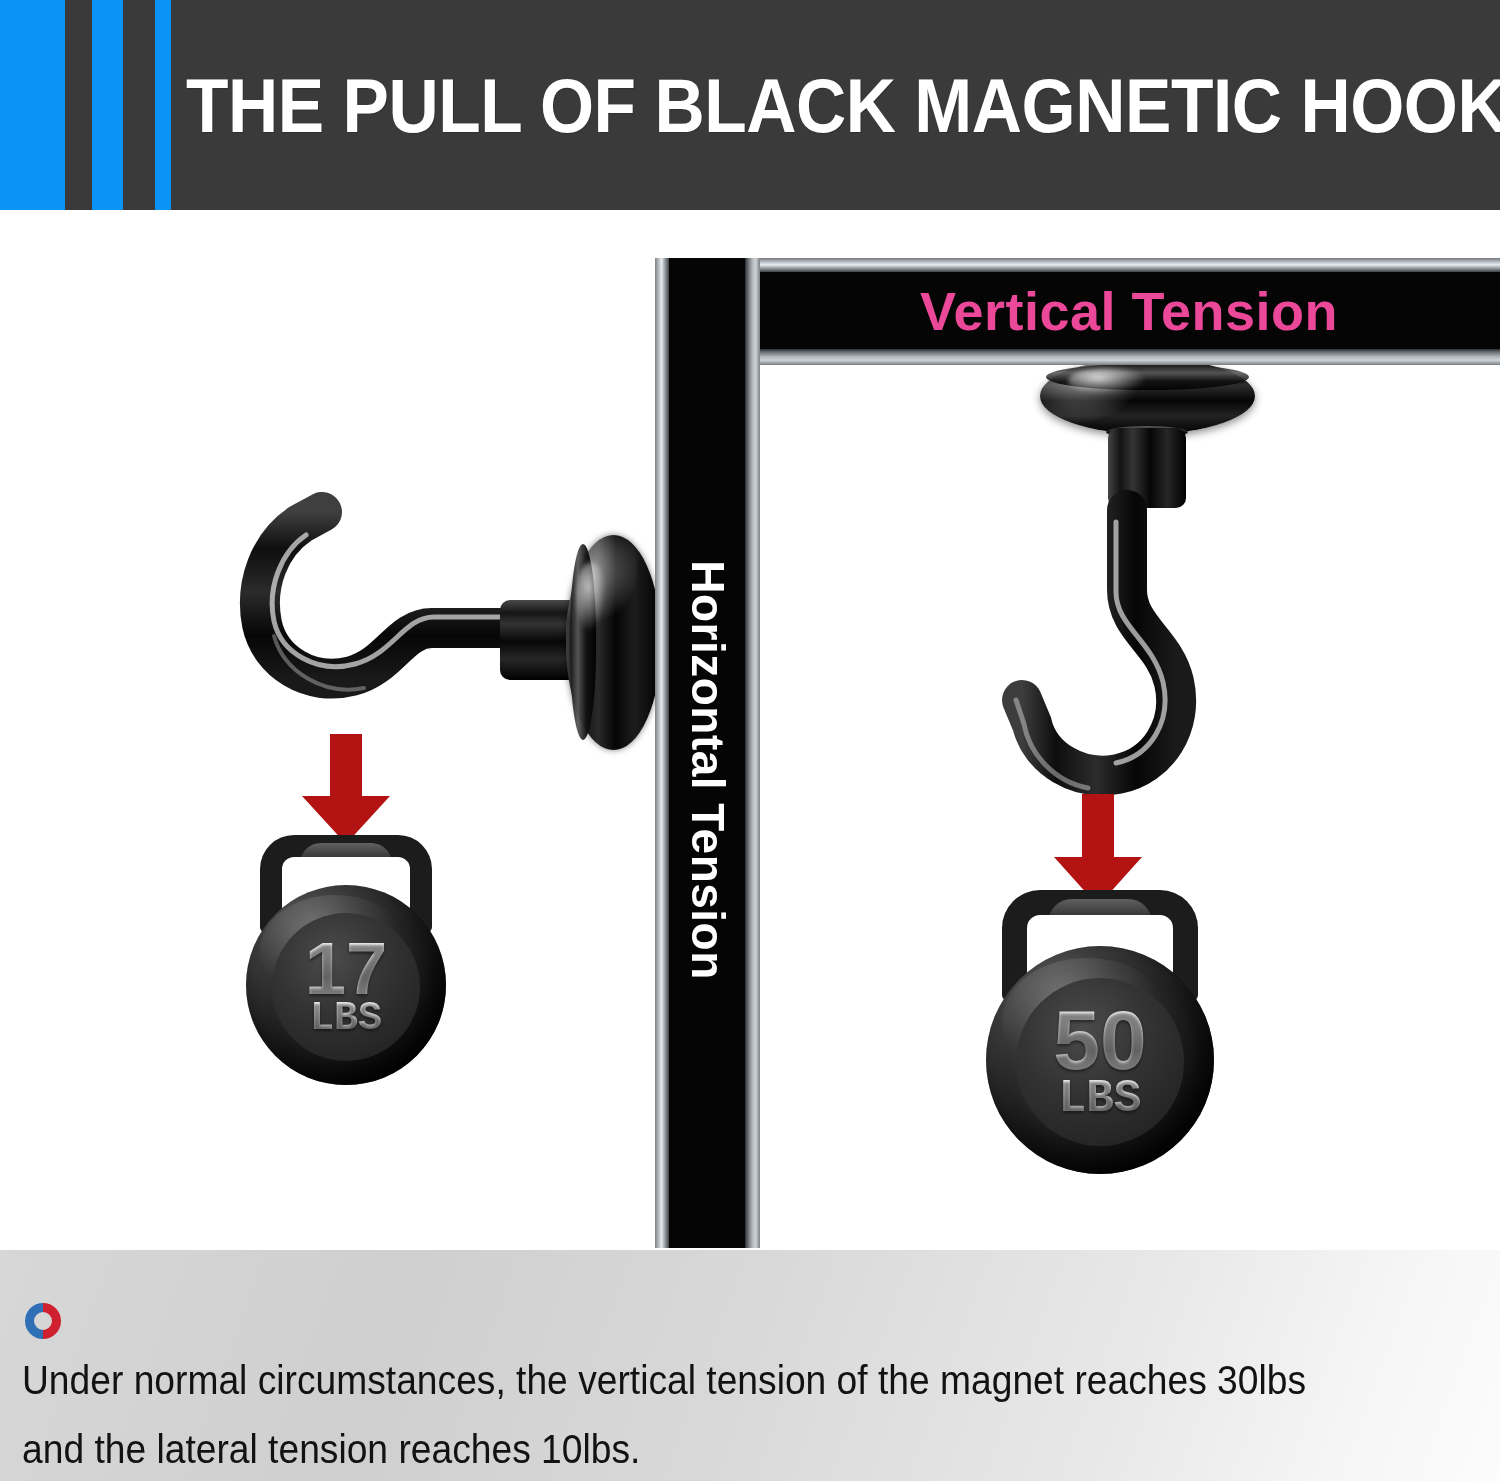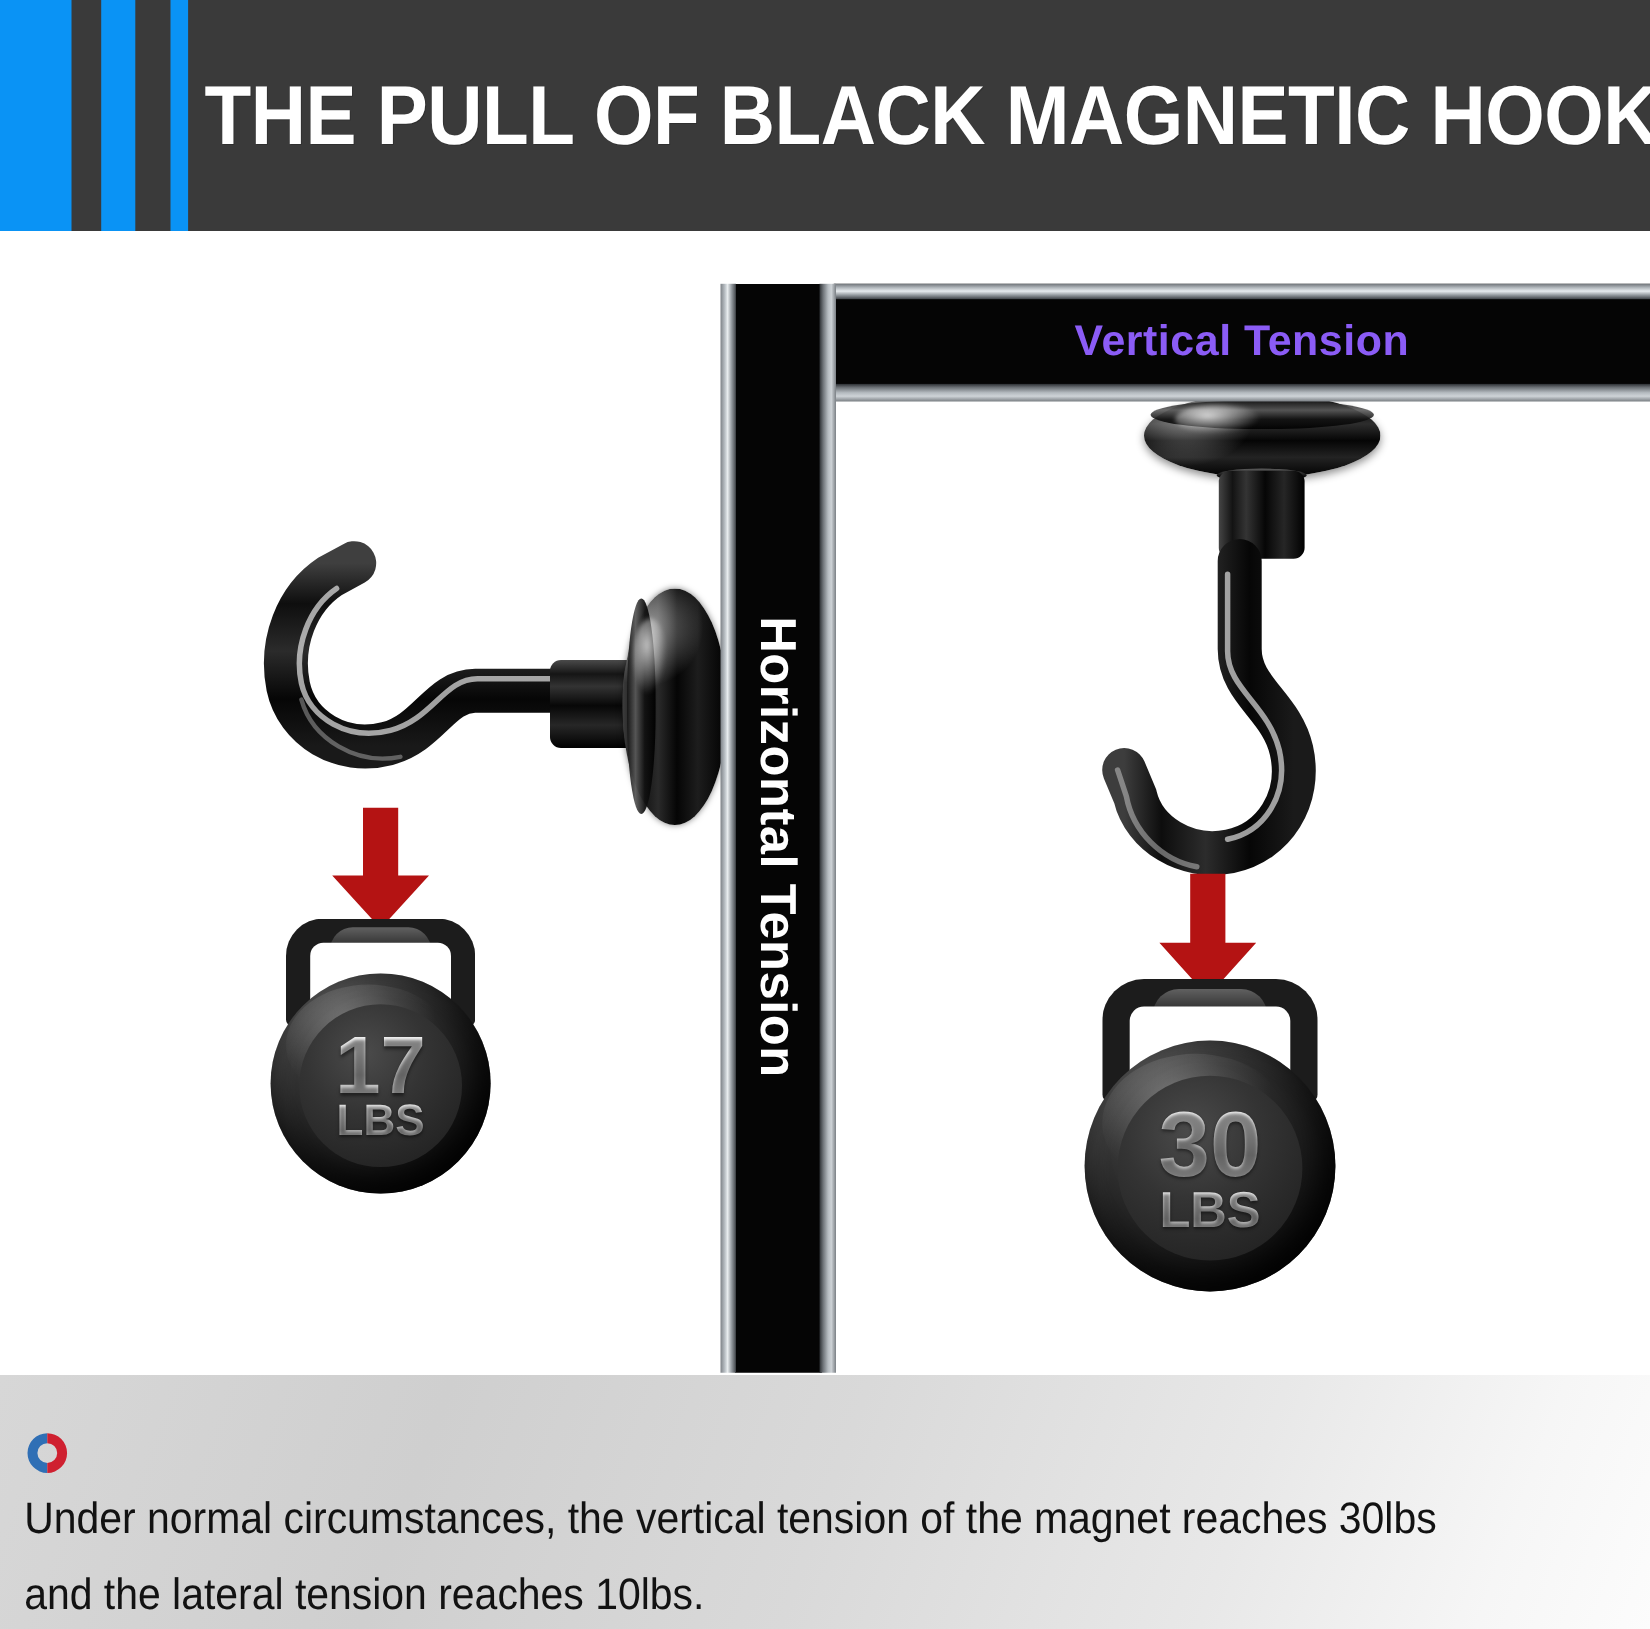--- a/index.html
+++ b/index.html
@@ -62,21 +62,21 @@
     position:absolute;left:758px;top:48px;width:742px;height:14px;z-index:6;
     background:linear-gradient(to bottom,#70757a 0%,#b4babf 26%,#e7ebee 48%,#989ea3 72%,#3e4246 100%);
   }
   #ceil-bar-edge-b{
     position:absolute;left:758px;top:139px;width:742px;height:16px;z-index:6;
     background:linear-gradient(to bottom,#2c2f33 0%,#6c7176 20%,#b4babf 50%,#ced3d7 70%,#787d82 100%);
   }
   #vertical-tension-label{
     position:absolute;left:758px;top:48px;width:742px;height:105px;z-index:8;
     display:flex;align-items:center;justify-content:center;
-    color:#8b5cf6;font-size:39px;font-weight:bold;letter-spacing:0.5px;
+    color:#ec4899;font-size:54px;font-weight:bold;letter-spacing:0.5px;
     white-space:nowrap;
   }
   #horizontal-tension-label{
     position:absolute;left:655px;top:48px;width:105px;height:1024px;z-index:8;
     display:flex;align-items:center;justify-content:center;
     color:#ffffff;font-size:46px;font-weight:bold;letter-spacing:0.5px;
     white-space:nowrap;
   }
   #horizontal-tension-label>span{
     transform:rotate(90deg);display:block;
@@ -194,20 +194,21 @@
     font-weight:bold;line-height:.92;
     background:linear-gradient(to bottom,#fdfdfd 0%,#e3e3e3 30%,#b4b4b4 62%,#d8d8d8 85%,#f2f2f2 100%);
     -webkit-background-clip:text;background-clip:text;color:transparent;
     text-shadow:0 2px 3px rgba(0,0,0,.45);
   }
   .kb-lbs{
     font-weight:bold;line-height:1;
     background:linear-gradient(to bottom,#fbfbfb 0%,#dcdcdc 35%,#aeaeae 70%,#e6e6e6 100%);
     -webkit-background-clip:text;background-clip:text;color:transparent;
     text-shadow:0 2px 3px rgba(0,0,0,.45);
+    font-family:Liberation Mono, monospace;
   }
   .kb-shine{
     position:absolute;border-radius:50%;pointer-events:none;
     background:radial-gradient(ellipse at 38% 26%, rgba(255,255,255,.16) 0%, rgba(255,255,255,0) 60%);
   }
 
   
   #caption{
     position:absolute;left:0;top:1248px;width:1500px;height:233px;
     background:linear-gradient(110deg,#d7d7d7 0%,#cfcfcf 26%,#d9d9d9 50%,#e8e8e8 74%,#f6f6f6 90%,#fcfcfc 100%);
@@ -336,21 +337,21 @@
       </svg>
     </div>
 
     <div class="kettlebell" style="left:38px;top:680px;width:244px;height:290px;">
       <div class="kb-handle" style="top:0;width:146px;height:86px;border-width:25px;border-radius:38px 38px 6px 6px;"></div>
       <div class="kb-handle-gloss" style="top:9px;width:104px;height:27px;border-radius:30px 30px 4px 4px;"></div>
       <div class="kb-ball" style="top:56px;width:228px;height:228px;">
         <div class="kb-shine" style="left:16px;top:12px;width:170px;height:126px;"></div>
       </div>
       <div class="kb-face" style="top:88px;width:168px;height:168px;">
-        <div class="kb-num" style="font-size:84px;margin-bottom:-4px;">30</div>
+        <div class="kb-num" style="font-size:84px;margin-bottom:-4px;">50</div>
         <div class="kb-lbs" style="font-size:46px;">LBS</div>
       </div>
     </div>
   </div>
 
 </div>
 
 <div id="caption">
   <div id="caption-inner">
     <div id="bullet-icon">

